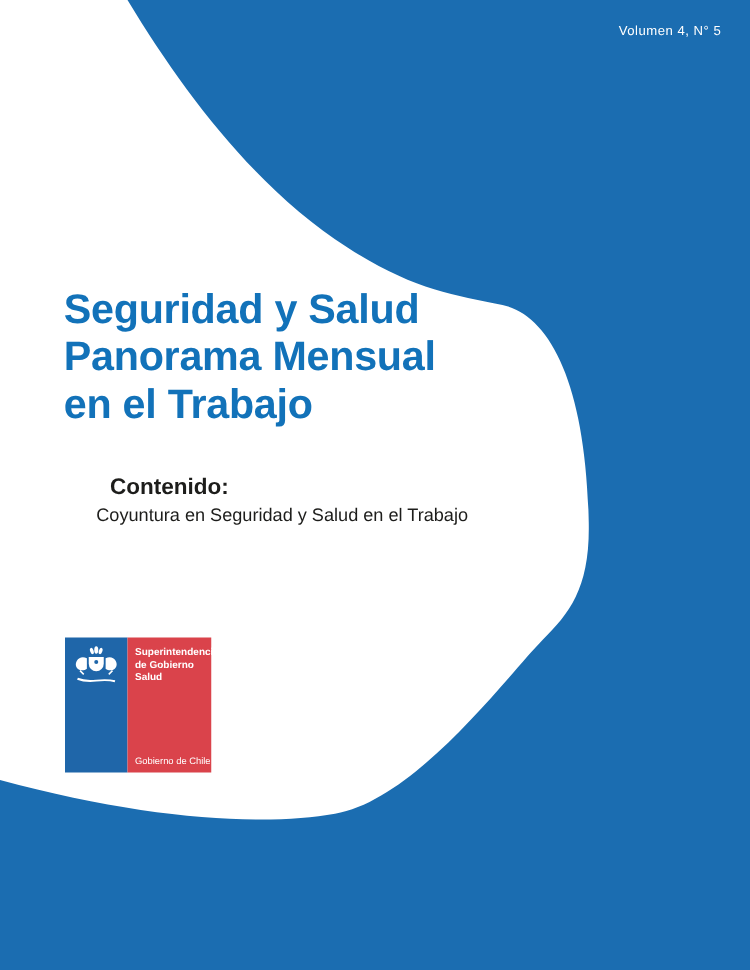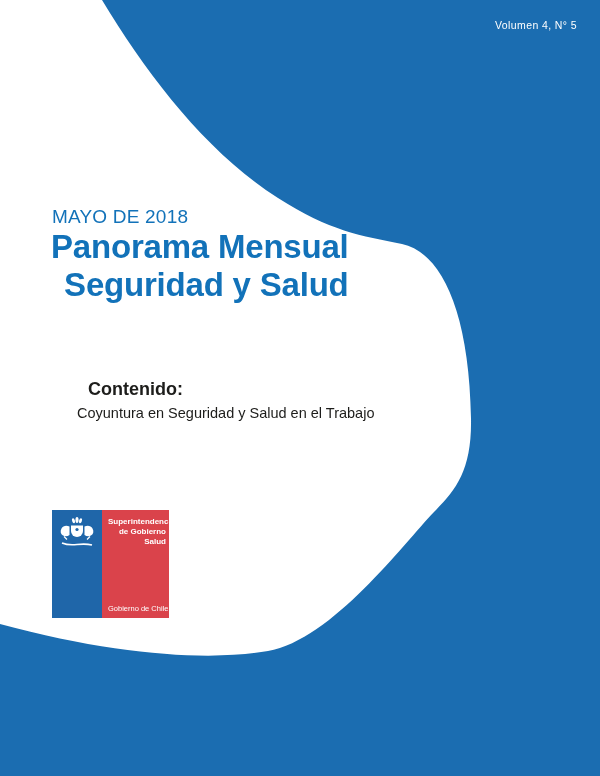--- a/index.html
+++ b/index.html
@@ -18,21 +18,20 @@
     position: absolute;
     top: 0; left: 0;
     width: 600px; height: 776px;
     z-index: 0;
   }
   .content {
     position: absolute;
     top: 0; left: 0;
     width: 600px; height: 776px;
     z-index: 1;
-    text-align: right;
   }
   .volume-label {
     position: absolute;
     top: 19px;
     right: 23px;
     color: #ffffff;
     font-size: 10.5px;
     letter-spacing: 0.4px;
   }
   .date-label {
@@ -125,25 +124,25 @@
            C472,470 456,490 434,512
            C404,543 332,640 268,651
            C212,661 118,656 0,624
            Z"></path>
 </svg>
 
 <div class="content">
 
   <div class="volume-label">Volumen 4, N° 5</div>
 
-  <div class="date-label">MAYO DE 2018</div>
 
   <div class="page-title">
+    <div>Seguridad y Salud</div>
     <div>Panorama Mensual</div>
-    <div>Seguridad y Salud</div>
+    <div>en el Trabajo</div>
   </div>
 
   <div class="contents-heading">Contenido:</div>
 
   <div class="contents-item">Coyuntura en Seguridad y Salud en el Trabajo</div>
 
   <div class="logo">
     <div class="logo-blue">
 
       <span>

